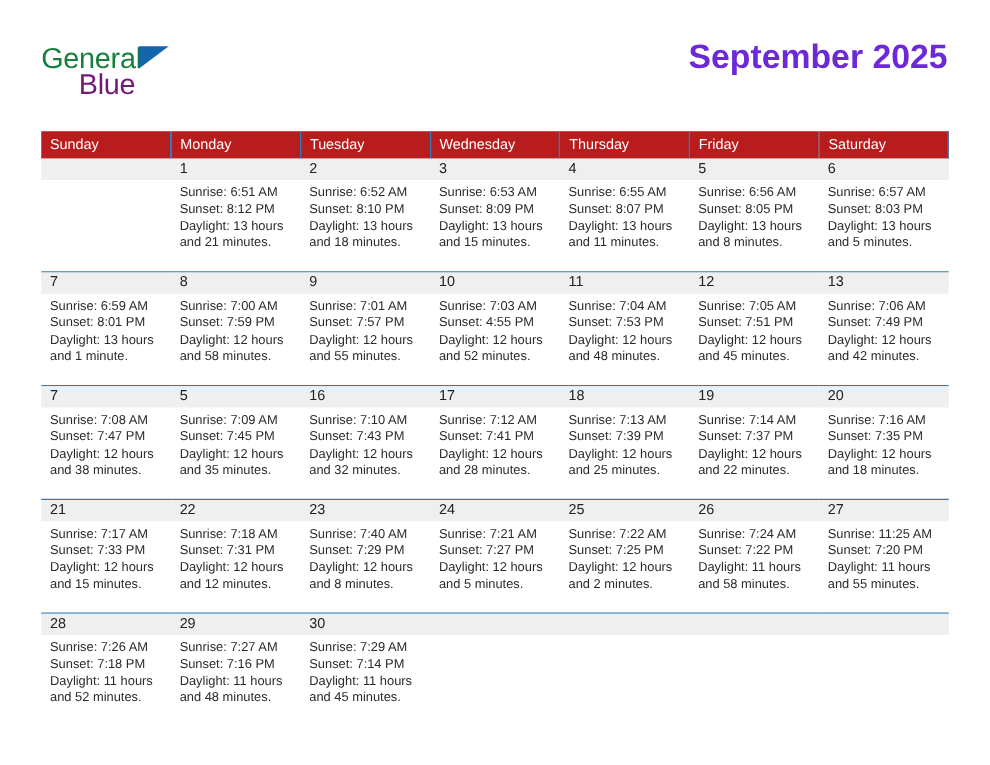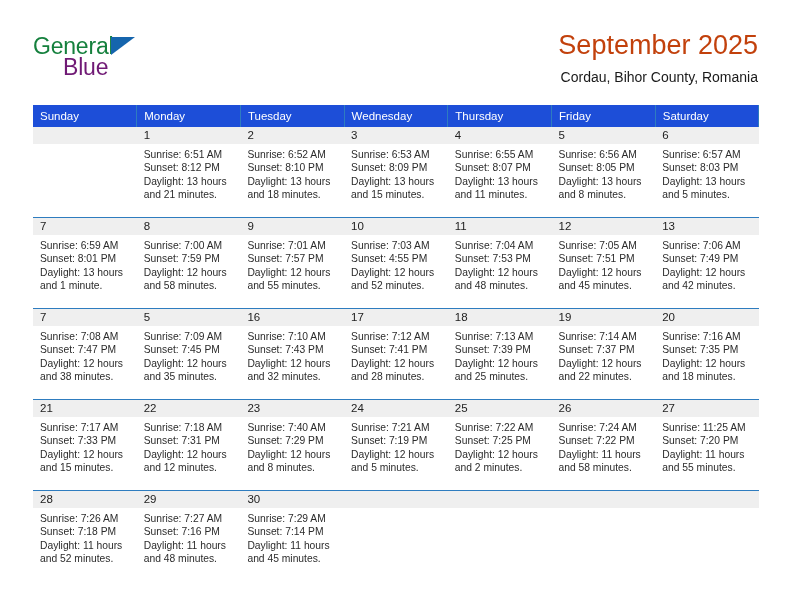--- a/index.html
+++ b/index.html
@@ -65,22 +65,22 @@
   }
 
   .title-block {
     position: absolute;
     right: 34px;
     top: 28px;
     text-align: right;
   }
   .month-title {
     font-size: 27px;
-    font-weight: normal;
-    color: #c2410c;
+    font-weight: bold;
+    color: #6d28d9;
     line-height: 34px;
     white-space: nowrap;
   }
   .location {
     margin-top: 6px;
     font-size: 14px;
     color: #1a1a1a;
     line-height: 18px;
     white-space: nowrap;
   }
@@ -90,21 +90,21 @@
     position: absolute;
     left: 33px;
     top: 105px;
     width: 726px;
     border-collapse: collapse;
     table-layout: fixed;
   }
   .calendar col { width: 103.71px; }
 
   .calendar thead th {
-    background: #1d4ed8;
+    background: #b91c1c;
     color: #ffffff;
     font-size: 11.5px;
     font-weight: normal;
     text-align: left;
     padding: 5px 0 5px 7px;
     height: 19px;
     box-sizing: border-box;
     border-right: 1px solid #2e7cbf;
   }
 
@@ -153,21 +153,20 @@
   <div class="header">
 
     <div class="logo">
       <span class="logo-general">General</span>
       <span class="logo-tri"></span>
       <span class="logo-blue">Blue</span>
     </div>
 
     <div class="title-block">
       <div class="month-title">September 2025</div>
-      <div class="location">Cordau, Bihor County, Romania</div>
     </div>
 
   </div>
 
   <table class="calendar">
     <colgroup>
       <col>
         <col>
         <col>
         <col>
@@ -501,21 +500,21 @@
               </div>
             </div>
           </td>
           <td>
             <div class="cell">
               <div class="daynum-band">
                 <div class="daynum">24</div>
               </div>
               <div class="cell-body">
                 <div class="detail-line">Sunrise: 7:21 AM</div>
-                <div class="detail-line">Sunset: 7:19 PM</div>
+                <div class="detail-line">Sunset: 7:27 PM</div>
                 <div class="detail-line">Daylight: 12 hours</div>
                 <div class="detail-line">and 5 minutes.</div>
               </div>
             </div>
           </td>
           <td>
             <div class="cell">
               <div class="daynum-band">
                 <div class="daynum">25</div>
               </div>

